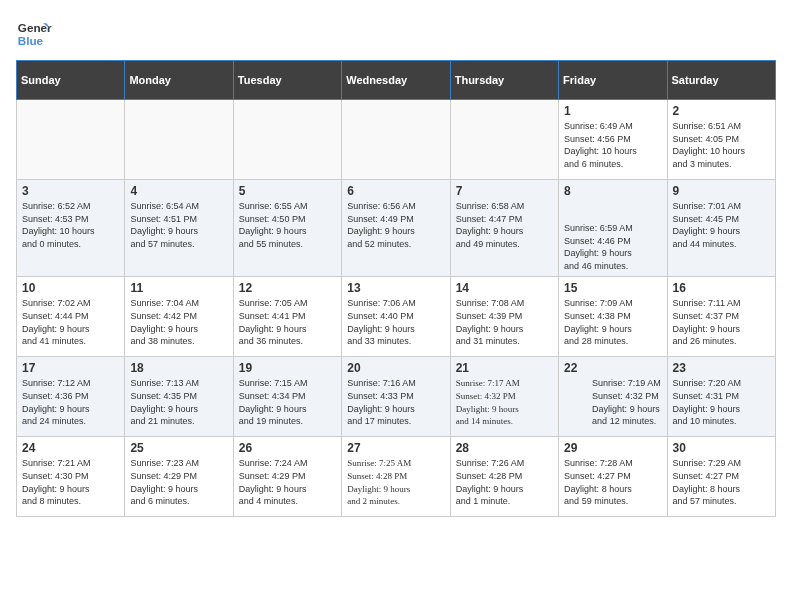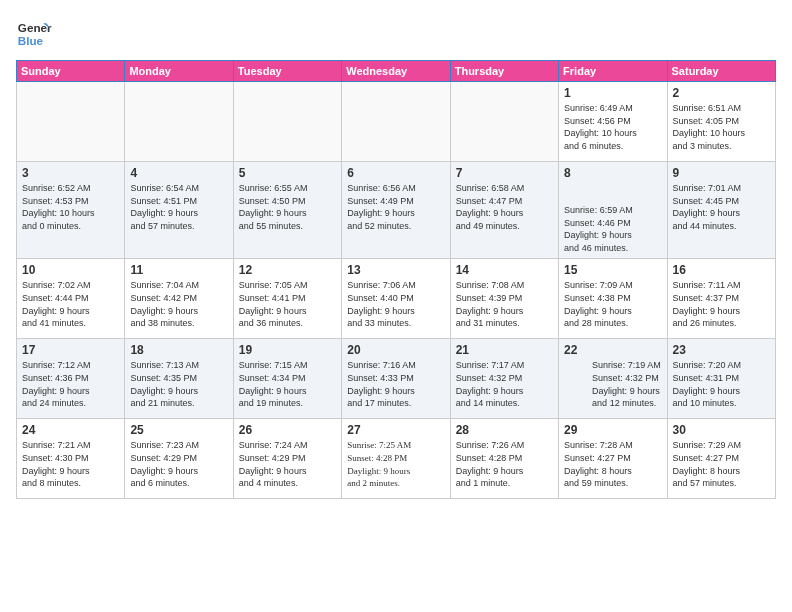--- a/index.html
+++ b/index.html
@@ -37,23 +37,23 @@
     .subtitle {
       font-size: 14px;
       color: #555;
     }
     .calendar {
       width: 100%;
       border-collapse: collapse;
       font-size: 10px;
     }
     .calendar th {
-      background: #ec4899;
+      background: #404040;
       color: #fff;
-      padding: 4px 4px;
+      padding: 13px 4px;
       text-align: left;
       font-size: 11px;
       font-weight: bold;
       border: 1px solid #3a80c9;
     }
     .calendar td {
       border: 1px solid #ccc;
       padding: 4px 5px;
       vertical-align: top;
       width: calc(100% / 7);
@@ -258,21 +258,21 @@
         </td>
         <td>
           <span class="day-number">20</span>
           <div class="day-info" style="white-space: pre-line;">Sunrise: 7:16 AM
 Sunset: 4:33 PM
 Daylight: 9 hours
 and 17 minutes.</div>
         </td>
         <td>
           <span class="day-number">21</span>
-          <div class="day-info" style="white-space: pre-line;">Sunrise: 7:17 AM
+          <div class="day-info" style="white-space: pre-line; font-family: Liberation Serif, serif;">Sunrise: 7:17 AM
 Sunset: 4:32 PM
 Daylight: 9 hours
 and 14 minutes.</div>
         </td>
         <td>
           <span class="day-number">22</span>
           <div class="day-info" style="white-space: pre-line; margin-left: 28px;">Sunrise: 7:19 AM
 Sunset: 4:32 PM
 Daylight: 9 hours
 and 12 minutes.</div>

